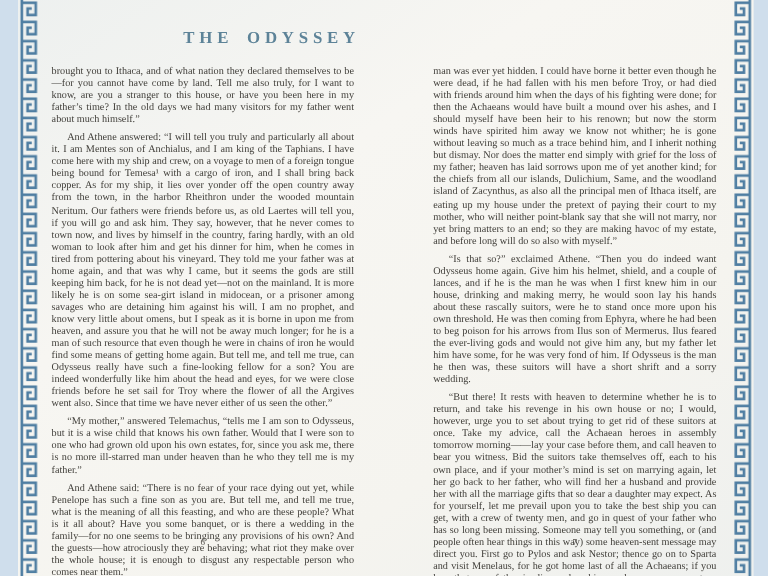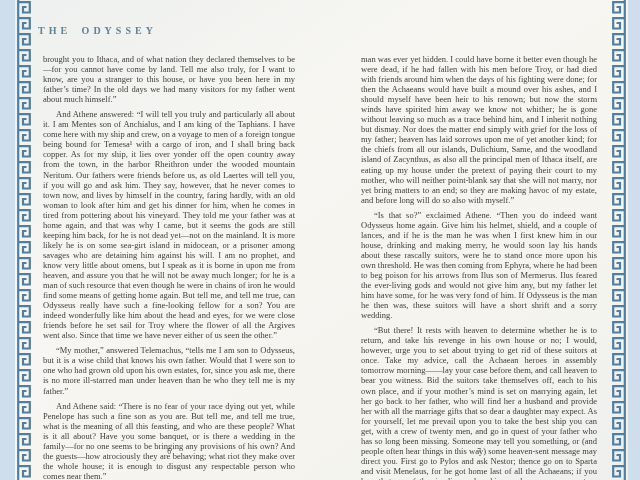--- a/index.html
+++ b/index.html
@@ -16,22 +16,22 @@
   .edge-band.right{right:0;width:12px;}
   .meander{position:absolute;top:0;bottom:0;}
   .meander.left{left:15px;width:18px;}
   .meander.right{right:12px;width:17px;}
   .meander svg{display:block;}
   .meander path{stroke:var(--meander,#4f7ea2);stroke-width:2.2;fill:none;}
   .page{position:absolute;top:0;height:100%;}
   .page.left-page{left:38px;width:262px;}
   .page.right-page{left:356px;width:246px;}
   .running-head{
-    position:absolute;top:25px;left:0;width:100%;text-align:left;
-    font-size:10px;font-weight:bold;letter-spacing:4px;word-spacing:4px;
+    position:absolute;top:25px;left:0;width:100%;text-align:right;
+    font-size:14px;font-weight:bold;letter-spacing:4px;word-spacing:4px;
     color:var(--header-color,#5d8398);
   }
   .text-block{
     position:absolute;top:49px;left:0;width:100%;
     text-align:justify;font-size:8.5px;line-height:10.05px;
     color:var(--text-color,#3f3d38);
   }
   p.para{margin:5px;}
   p.para.indent{text-indent:13px;}
   .folio{

